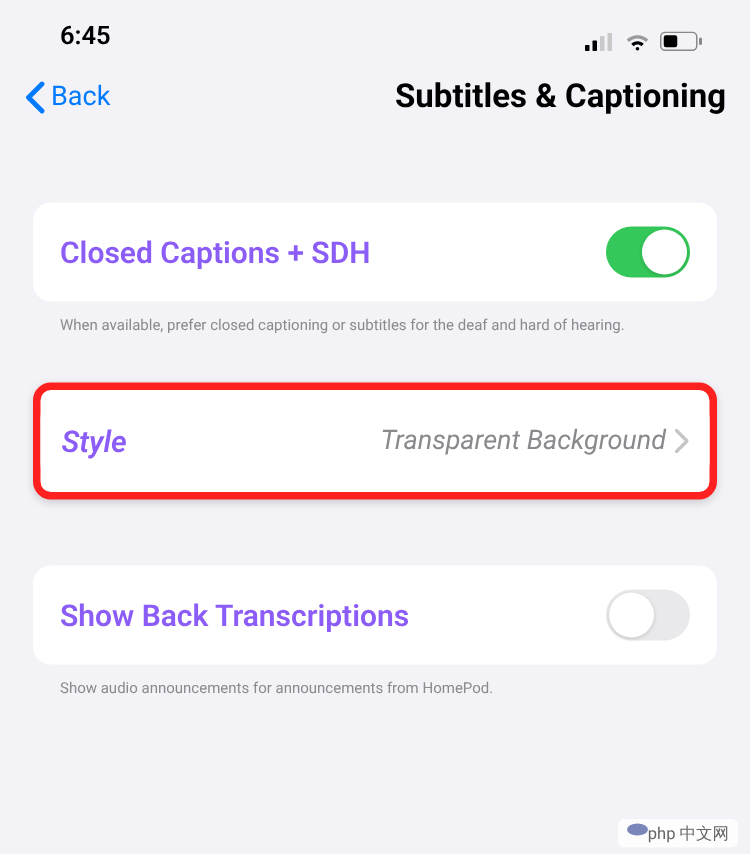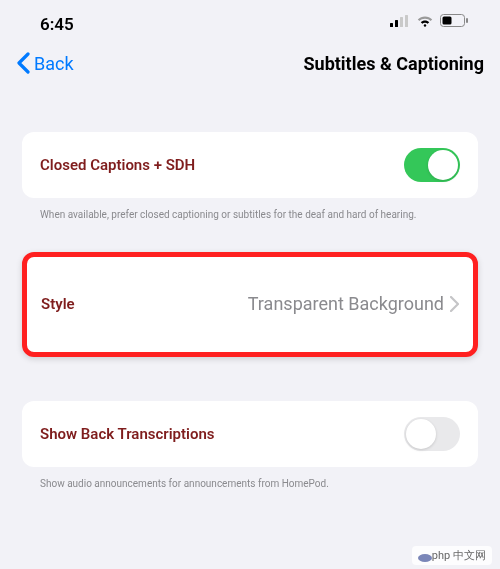--- a/index.html
+++ b/index.html
@@ -11,21 +11,21 @@
     body {
       width: 500px;
       height: 569px;
       background: #f2f2f7;
       position: relative;
       overflow: hidden;
     }
     .status-bar {
       display: flex;
       justify-content: space-between;
-      align-items: flex-start;
+      align-items: flex-end;
       padding: 14px 32px 8px 40px;
     }
     .time {
       font-size: 17px;
       font-weight: 600;
     }
     .status-icons {
       display: flex;
       align-items: center;
       gap: 6px;
@@ -38,40 +38,40 @@
       justify-content: space-between;
     }
     .back-button {
       display: flex;
       align-items: center;
       color: #007aff;
       font-size: 18px;
       gap: 4px;
     }
     .nav-title {
-      font-size: 18px;
+      font-size: 22px;
       font-weight: 700;
       color: #000;
       margin-left: 20px;
     }
     .content {
       padding: 40px 22px 0 22px;
     }
     .cell {
       background: #fff;
       border-radius: 12px;
       padding: 16px 18px;
       display: flex;
       align-items: center;
       justify-content: space-between;
     }
     .cell-label {
-      font-size: 15px;
+      font-size: 20px;
       font-weight: 600;
-      color: #7f1d1d;
+      color: #8b5cf6;
     }
     .toggle {
       width: 56px;
       height: 34px;
       border-radius: 17px;
       background: #34c759;
       position: relative;
       flex-shrink: 0;
     }
     .toggle.off {
@@ -99,21 +99,22 @@
     }
     .highlighted-wrapper {
       margin-top: 30px;
       border: 5px solid #ff2020;
       border-radius: 12px;
       box-shadow: 0 2px 6px rgba(0,0,0,0.15);
       background: #fff;
     }
     .highlighted-wrapper .cell {
       border-radius: 19px;
-      padding: 36px 14px;
+      padding: 22px 14px;
+      font-style: italic;
     }
     .cell-value {
       color: #8a8a8e;
       font-size: 18px;
       text-align: center;
       line-height: 1.25;
       margin-left: auto;
       margin-right: 6px;
     }
     .chevron {
@@ -126,21 +127,21 @@
     .watermark {
       position: absolute;
       bottom: 4px;
       right: 8px;
       background: rgba(255,255,255,0.8);
       border-radius: 4px;
       padding: 2px 6px;
       font-size: 11px;
       color: #666;
       display: flex;
-      align-items: flex-end;
+      align-items: flex-start;
       gap: 0;
     }
   </style>
 </head>
 <body>
 
 <div class="status-bar">
   <div class="time">6:45</div>
   <div class="status-icons">
     <svg width="20" height="12" viewBox="0 0 20 12">

